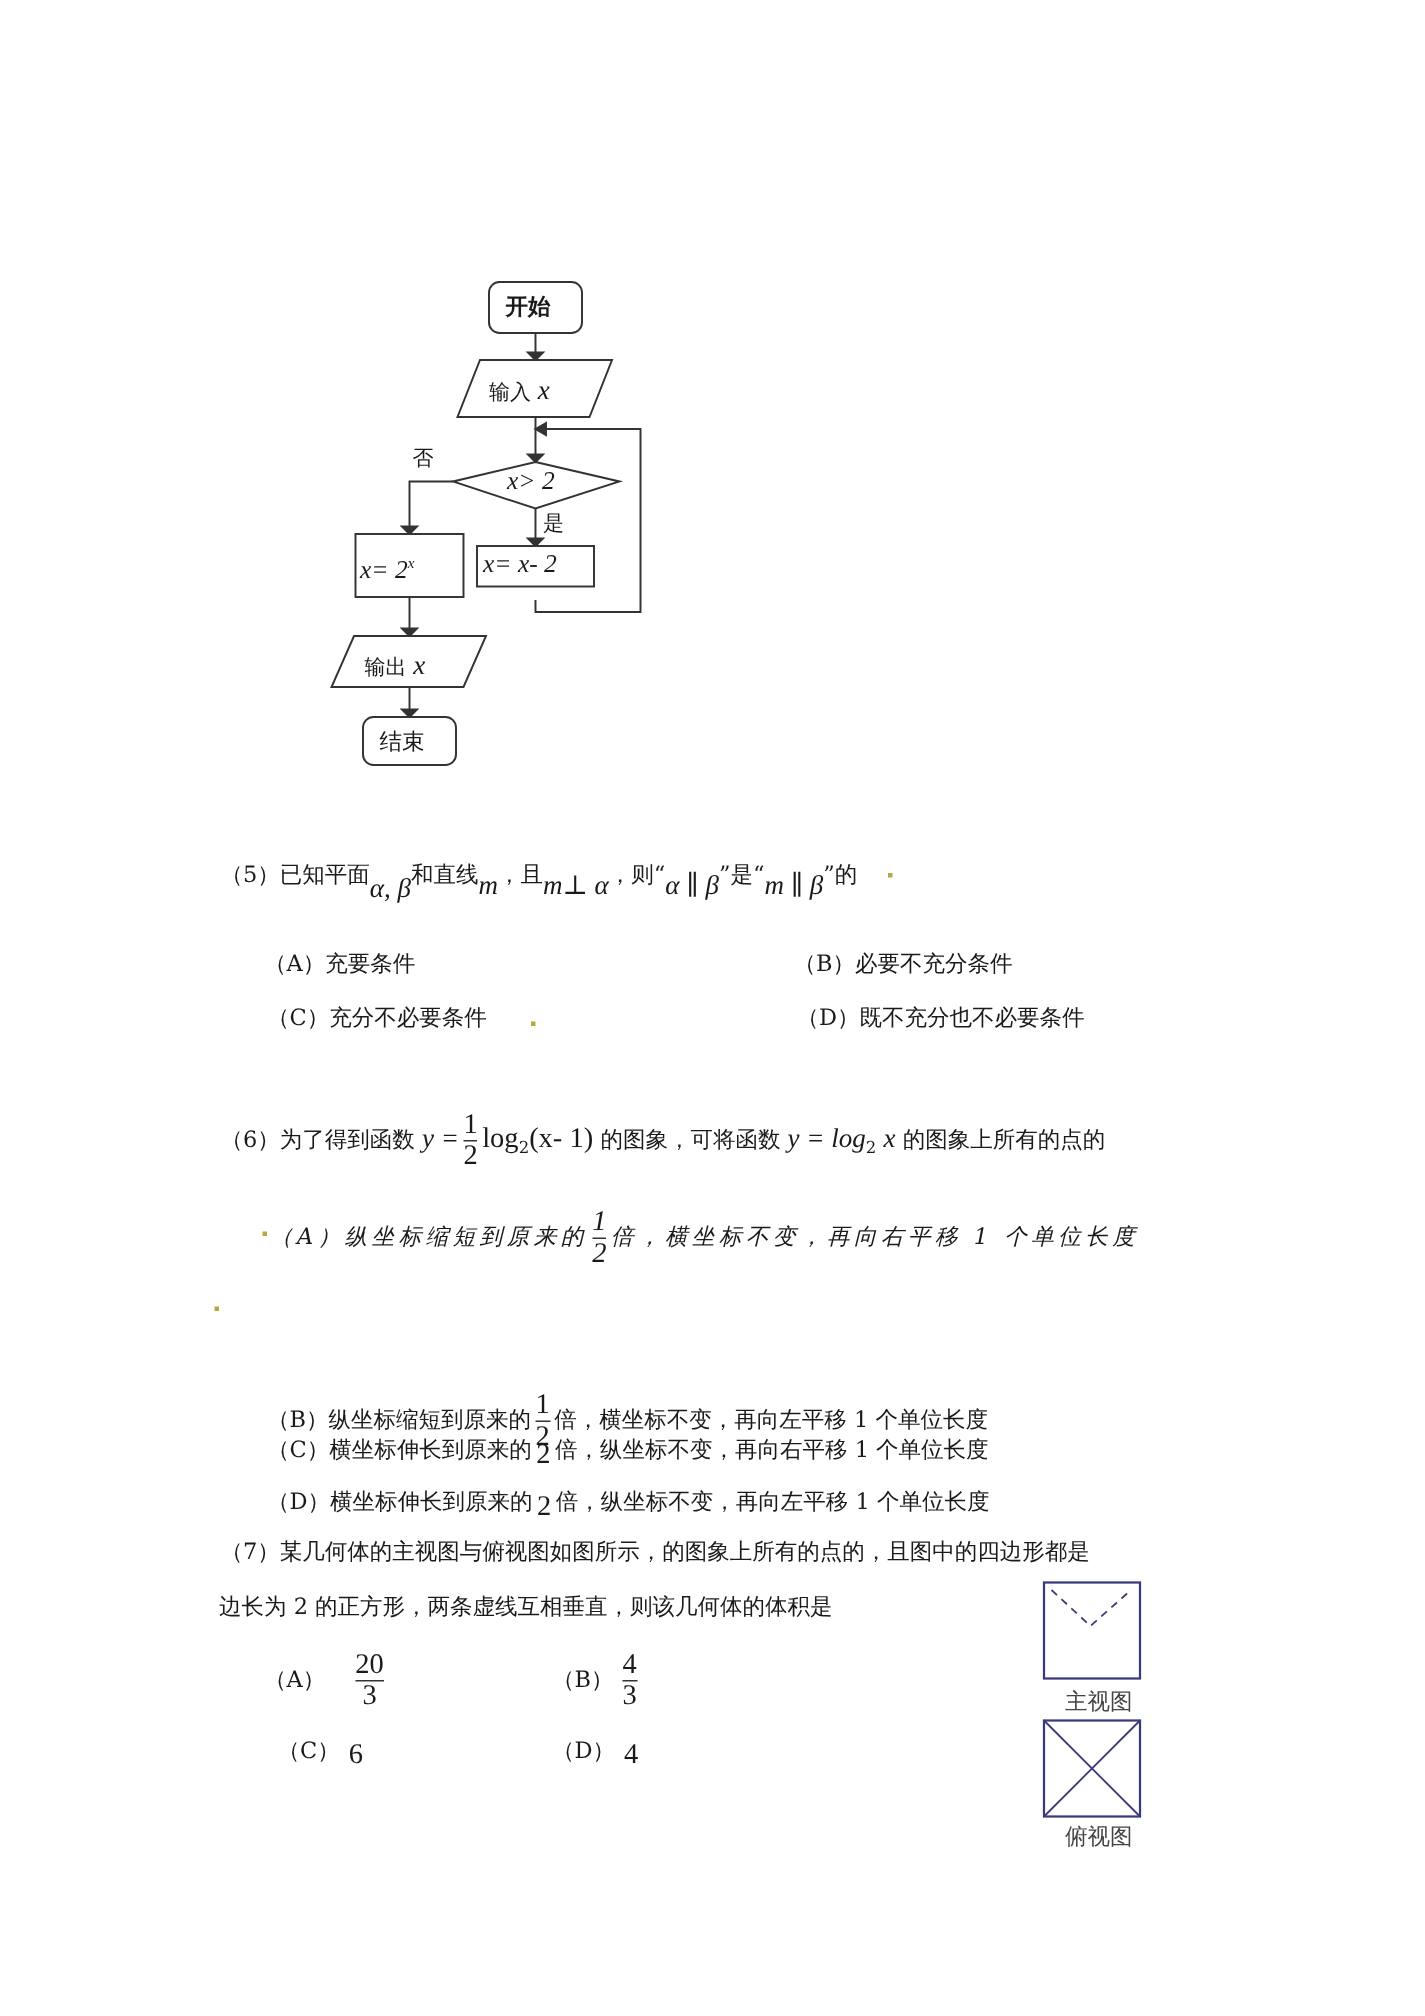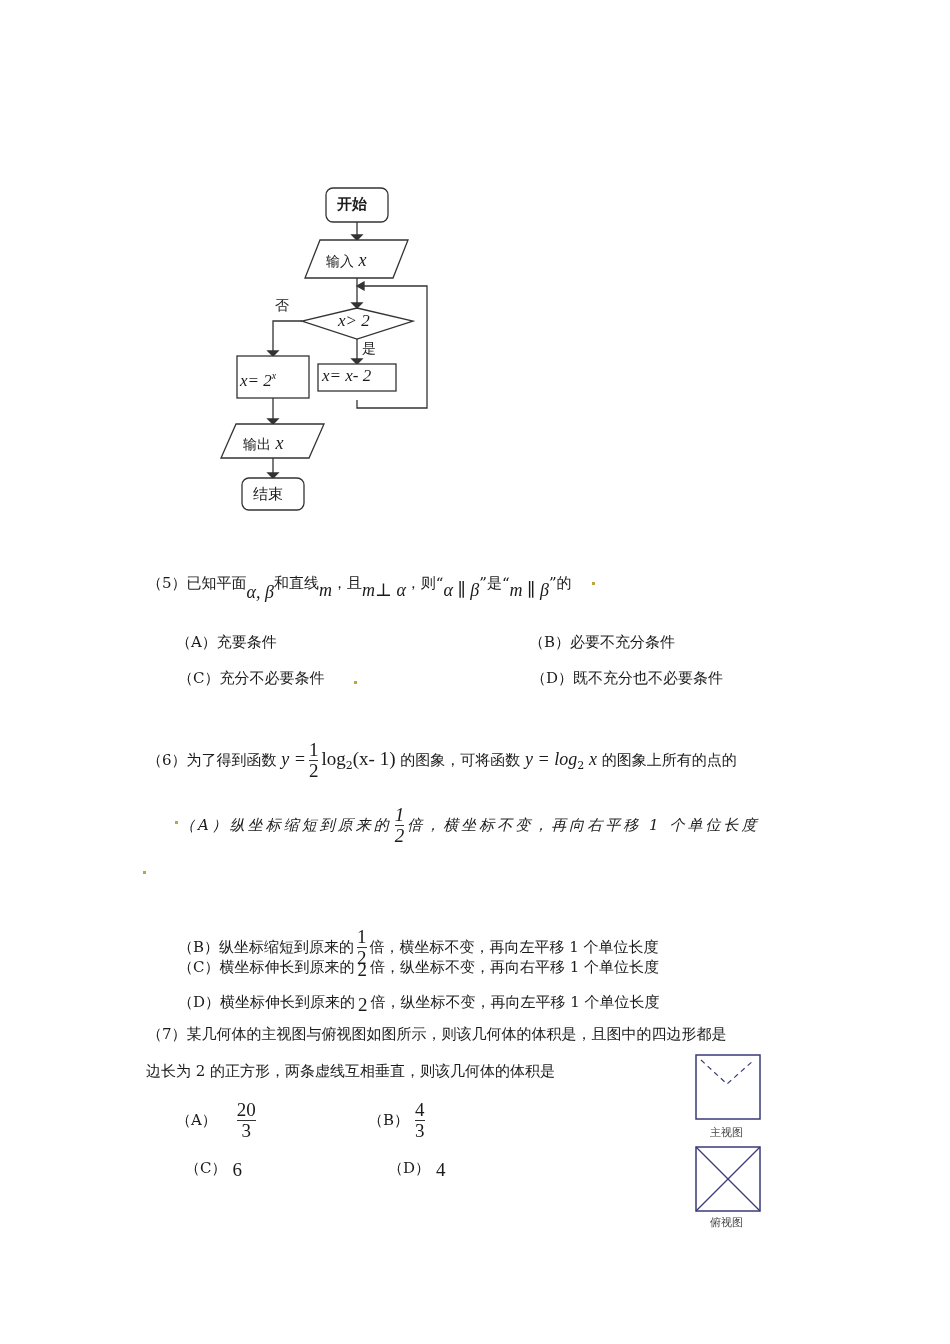--- a/index.html
+++ b/index.html
@@ -6,21 +6,21 @@
     body { width: 950px; height: 1344px; position: relative; overflow: hidden;
            font-family: "DejaVu Serif", "Liberation Serif", serif; color: #1a1a1a; }
     .abs { position: absolute; white-space: nowrap; }
     .q { font-size: 15px; line-height: 20px; }
     .math { font-family: "Liberation Serif", "DejaVu Serif", serif; font-style: italic; font-size: 18px; }
     .num { font-family: "Liberation Serif", "DejaVu Serif", serif; font-size: 19px; }
     .frac { display: inline-flex; flex-direction: column; align-items: center; vertical-align: middle;
             font-family: "Liberation Serif", serif; font-size: 19px; line-height: 20px; margin: 0 3px; }
     .frac .bar { width: 100%; border-top: 1px solid #333; }
     .dot { position: absolute; width: 3px; height: 3px; background: #b7a842; }
-    .caption { font-family: "DejaVu Sans", sans-serif; font-size: 11px; color: #444; }
+    .caption { font-family: "DejaVu Sans", sans-serif; font-size: 15px; color: #444; }
     sub { font-size: 11px; }
   </style>
 </head>
 <body>
 
 <svg class="abs" style="left:0;top:0" width="950" height="540" viewBox="0 0 950 540">
   <g stroke="#333" stroke-width="1.3" fill="none">
 
     <rect x="326" y="188" width="62" height="34" rx="7" fill="#fff"></rect>
     <line x1="357" y1="222" x2="357" y2="240"></line>
@@ -122,42 +122,42 @@
     </span><span>倍，横坐标不变，再向左平移 1 个单位长度</span>
 </div>
 <div class="abs q" style="left:178px;top:956px;">
   <span>（C）</span><span>横坐标伸长到原来的</span><span class="num" style="position:relative;top:4px;margin:0 3px;">2</span><span>倍，纵坐标不变，再向右平移 1 个单位长度</span>
 </div>
 <div class="abs q" style="left:178px;top:991px;">
   <span>（D）</span><span>横坐标伸长到原来的</span><span class="num" style="position:relative;top:4px;margin:0 3px;">2</span><span>倍，纵坐标不变，再向左平移 1 个单位长度</span>
 </div>
 
 <div class="abs q" style="left:147px;top:1024px;">
-  <span>（7）</span><span>某几何体的主视图与俯视图如图所示，则该几何体的体积是，且图中的四边形都是</span>
+  <span>（7）</span><span>某几何体的主视图与俯视图如图所示，的图象上所有的点的，且图中的四边形都是</span>
 </div>
 <div class="abs q" style="left:146px;top:1061px;">边长为 2 的正方形，两条虚线互相垂直，则该几何体的体积是</div>
 
 <div class="abs q" style="left:176px;top:1100px;">
   <span>（A）</span><span class="frac" style="margin-left:20px;">
       <span>20</span>
       <span class="bar"></span>
       <span>3</span>
     </span>
 </div>
 <div class="abs q" style="left:368px;top:1100px;">
   <span>（B）</span><span class="frac" style="margin-left:6px;">
       <span>4</span>
       <span class="bar"></span>
       <span>3</span>
     </span>
 </div>
 <div class="abs q" style="left:185px;top:1157px;">
   <span>（C）</span><span class="num" style="margin-left:6px;position:relative;top:3px;">6</span>
 </div>
-<div class="abs q" style="left:388px;top:1157px;">
+<div class="abs q" style="left:368px;top:1157px;">
   <span>（D）</span><span class="num" style="margin-left:6px;position:relative;top:3px;">4</span>
 </div>
 
 <svg class="abs" style="left:694px;top:1053px" width="70" height="70" viewBox="0 0 70 70">
   <rect x="2" y="2" width="64" height="64" fill="#fff" stroke="#3a3a7a" stroke-width="1.5"></rect>
   <polyline points="7,7 33,31 60,7" fill="none" stroke="#3a3a7a" stroke-width="1.2" stroke-dasharray="5,4"></polyline>
 </svg>
 <div class="abs caption" style="left:710px;top:1125px;">主视图</div>
 
 <svg class="abs" style="left:694px;top:1145px" width="70" height="70" viewBox="0 0 70 70">

